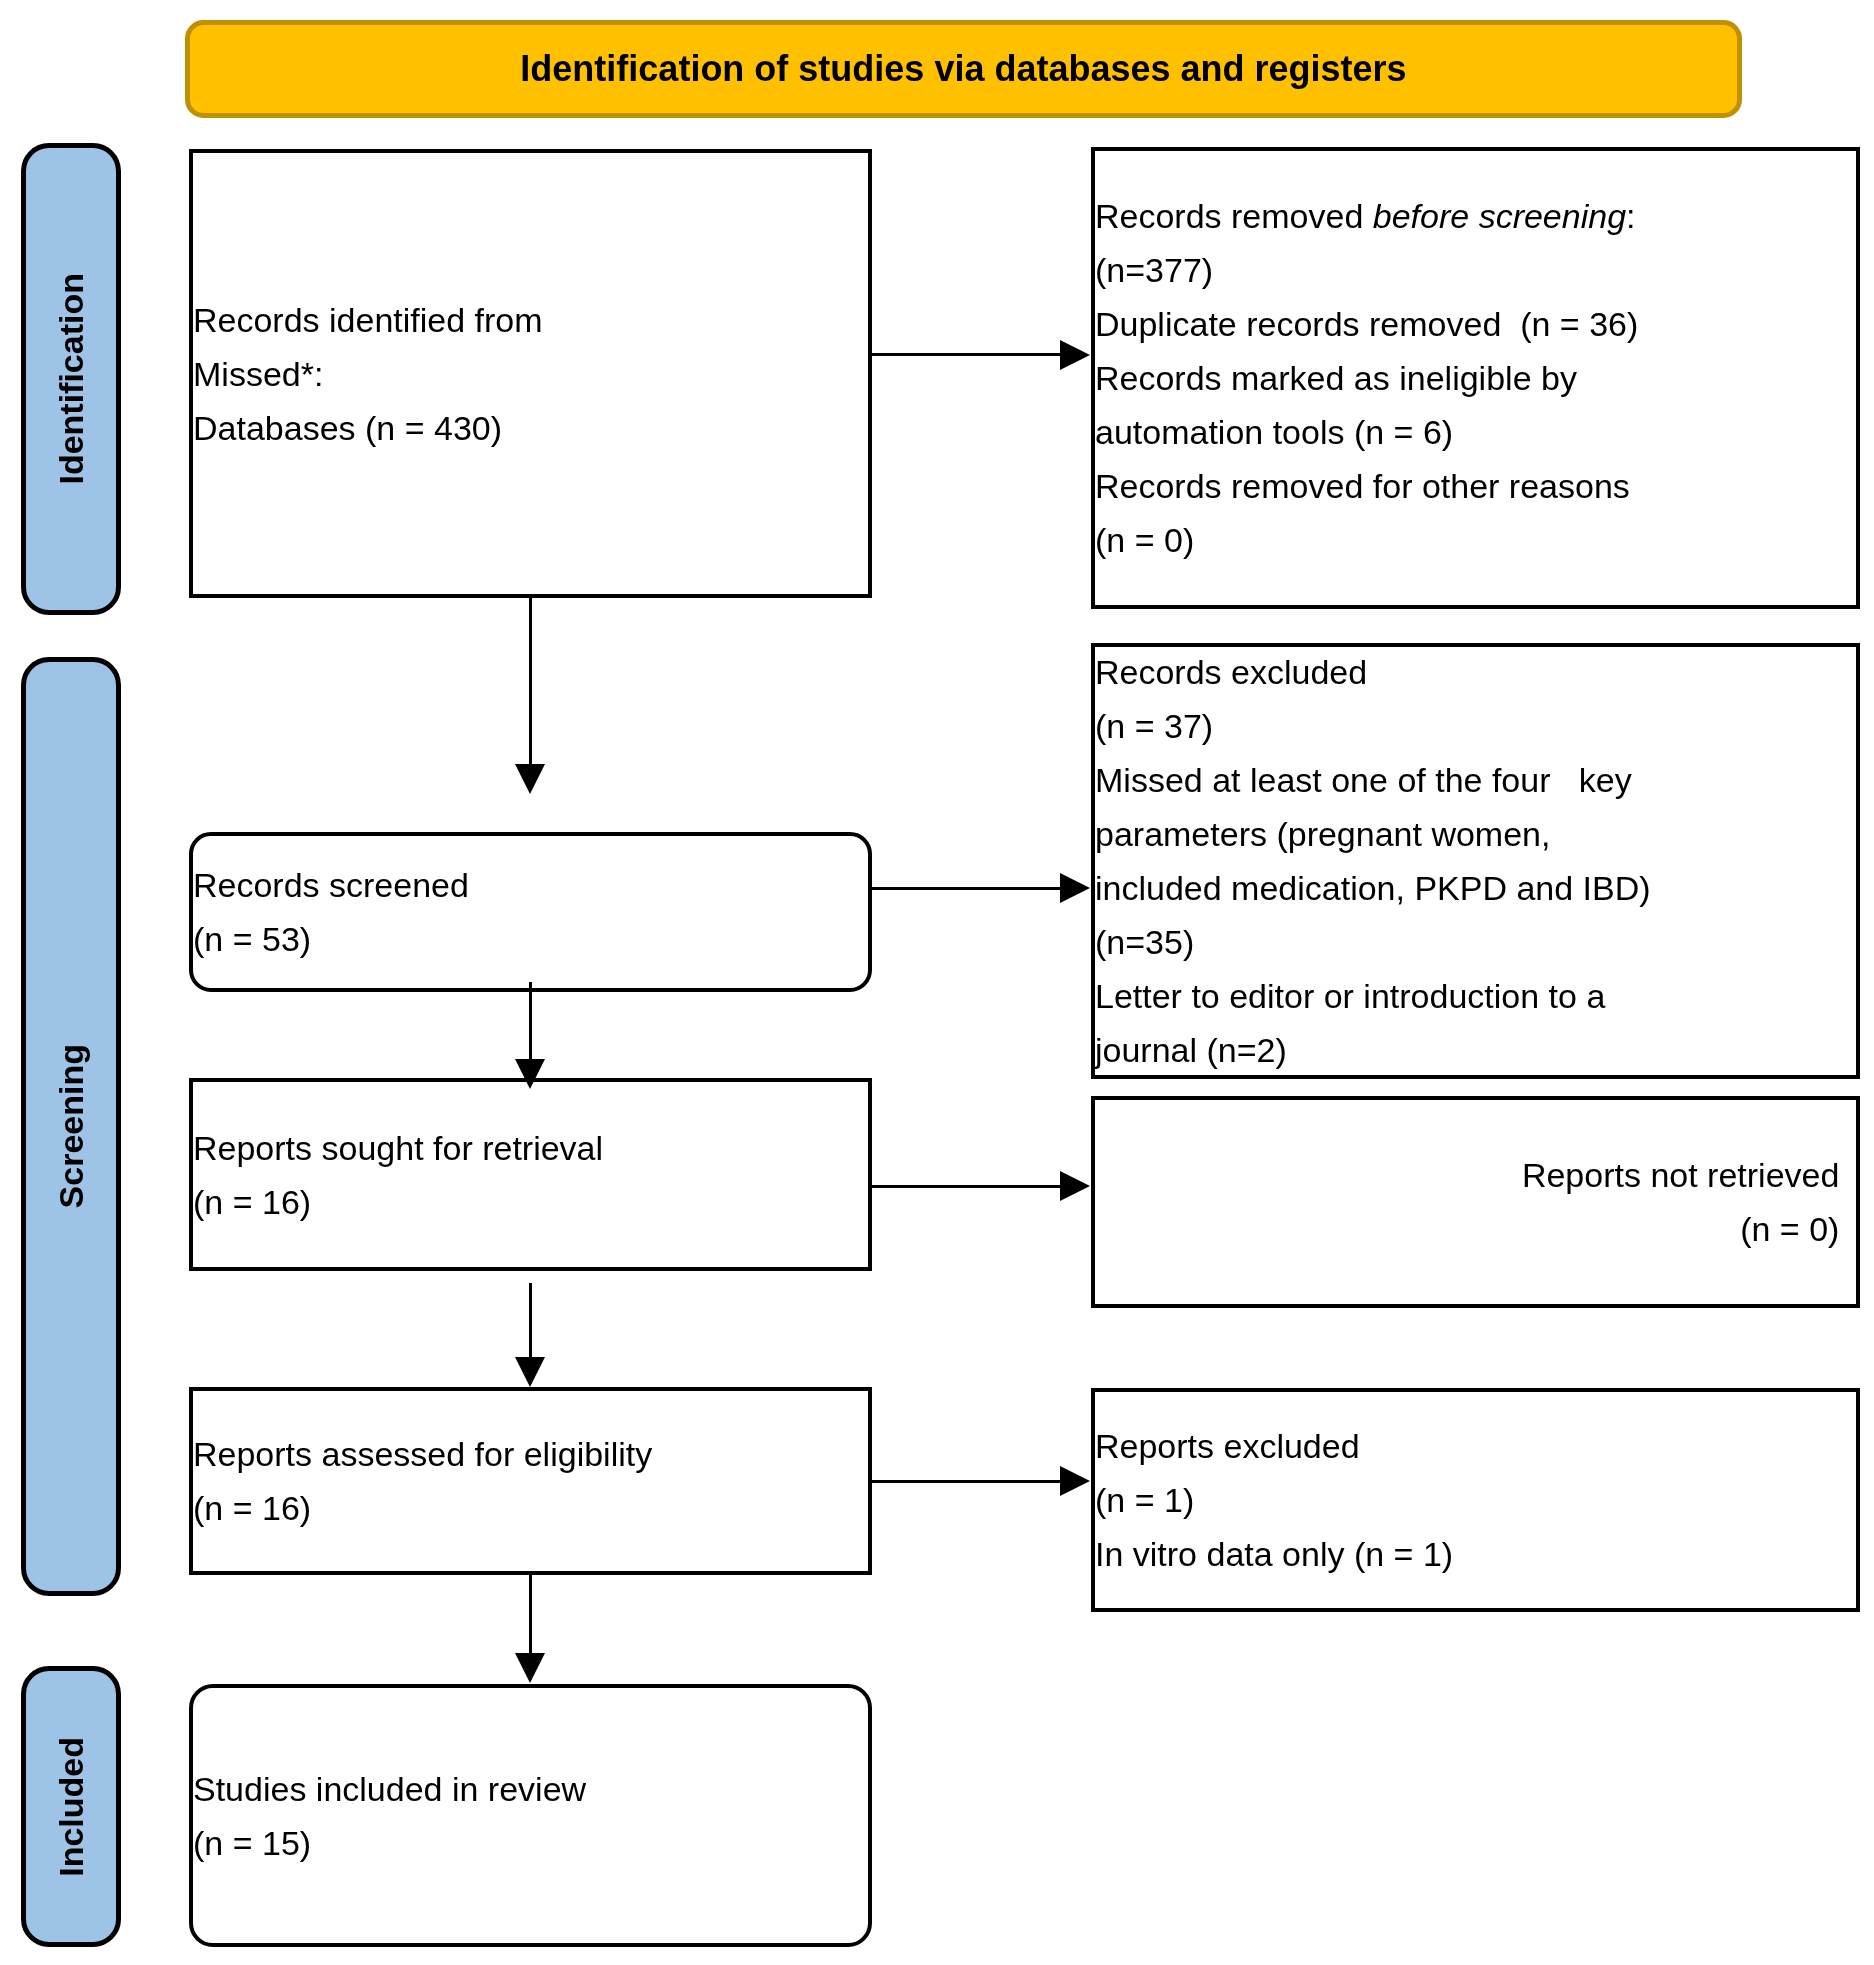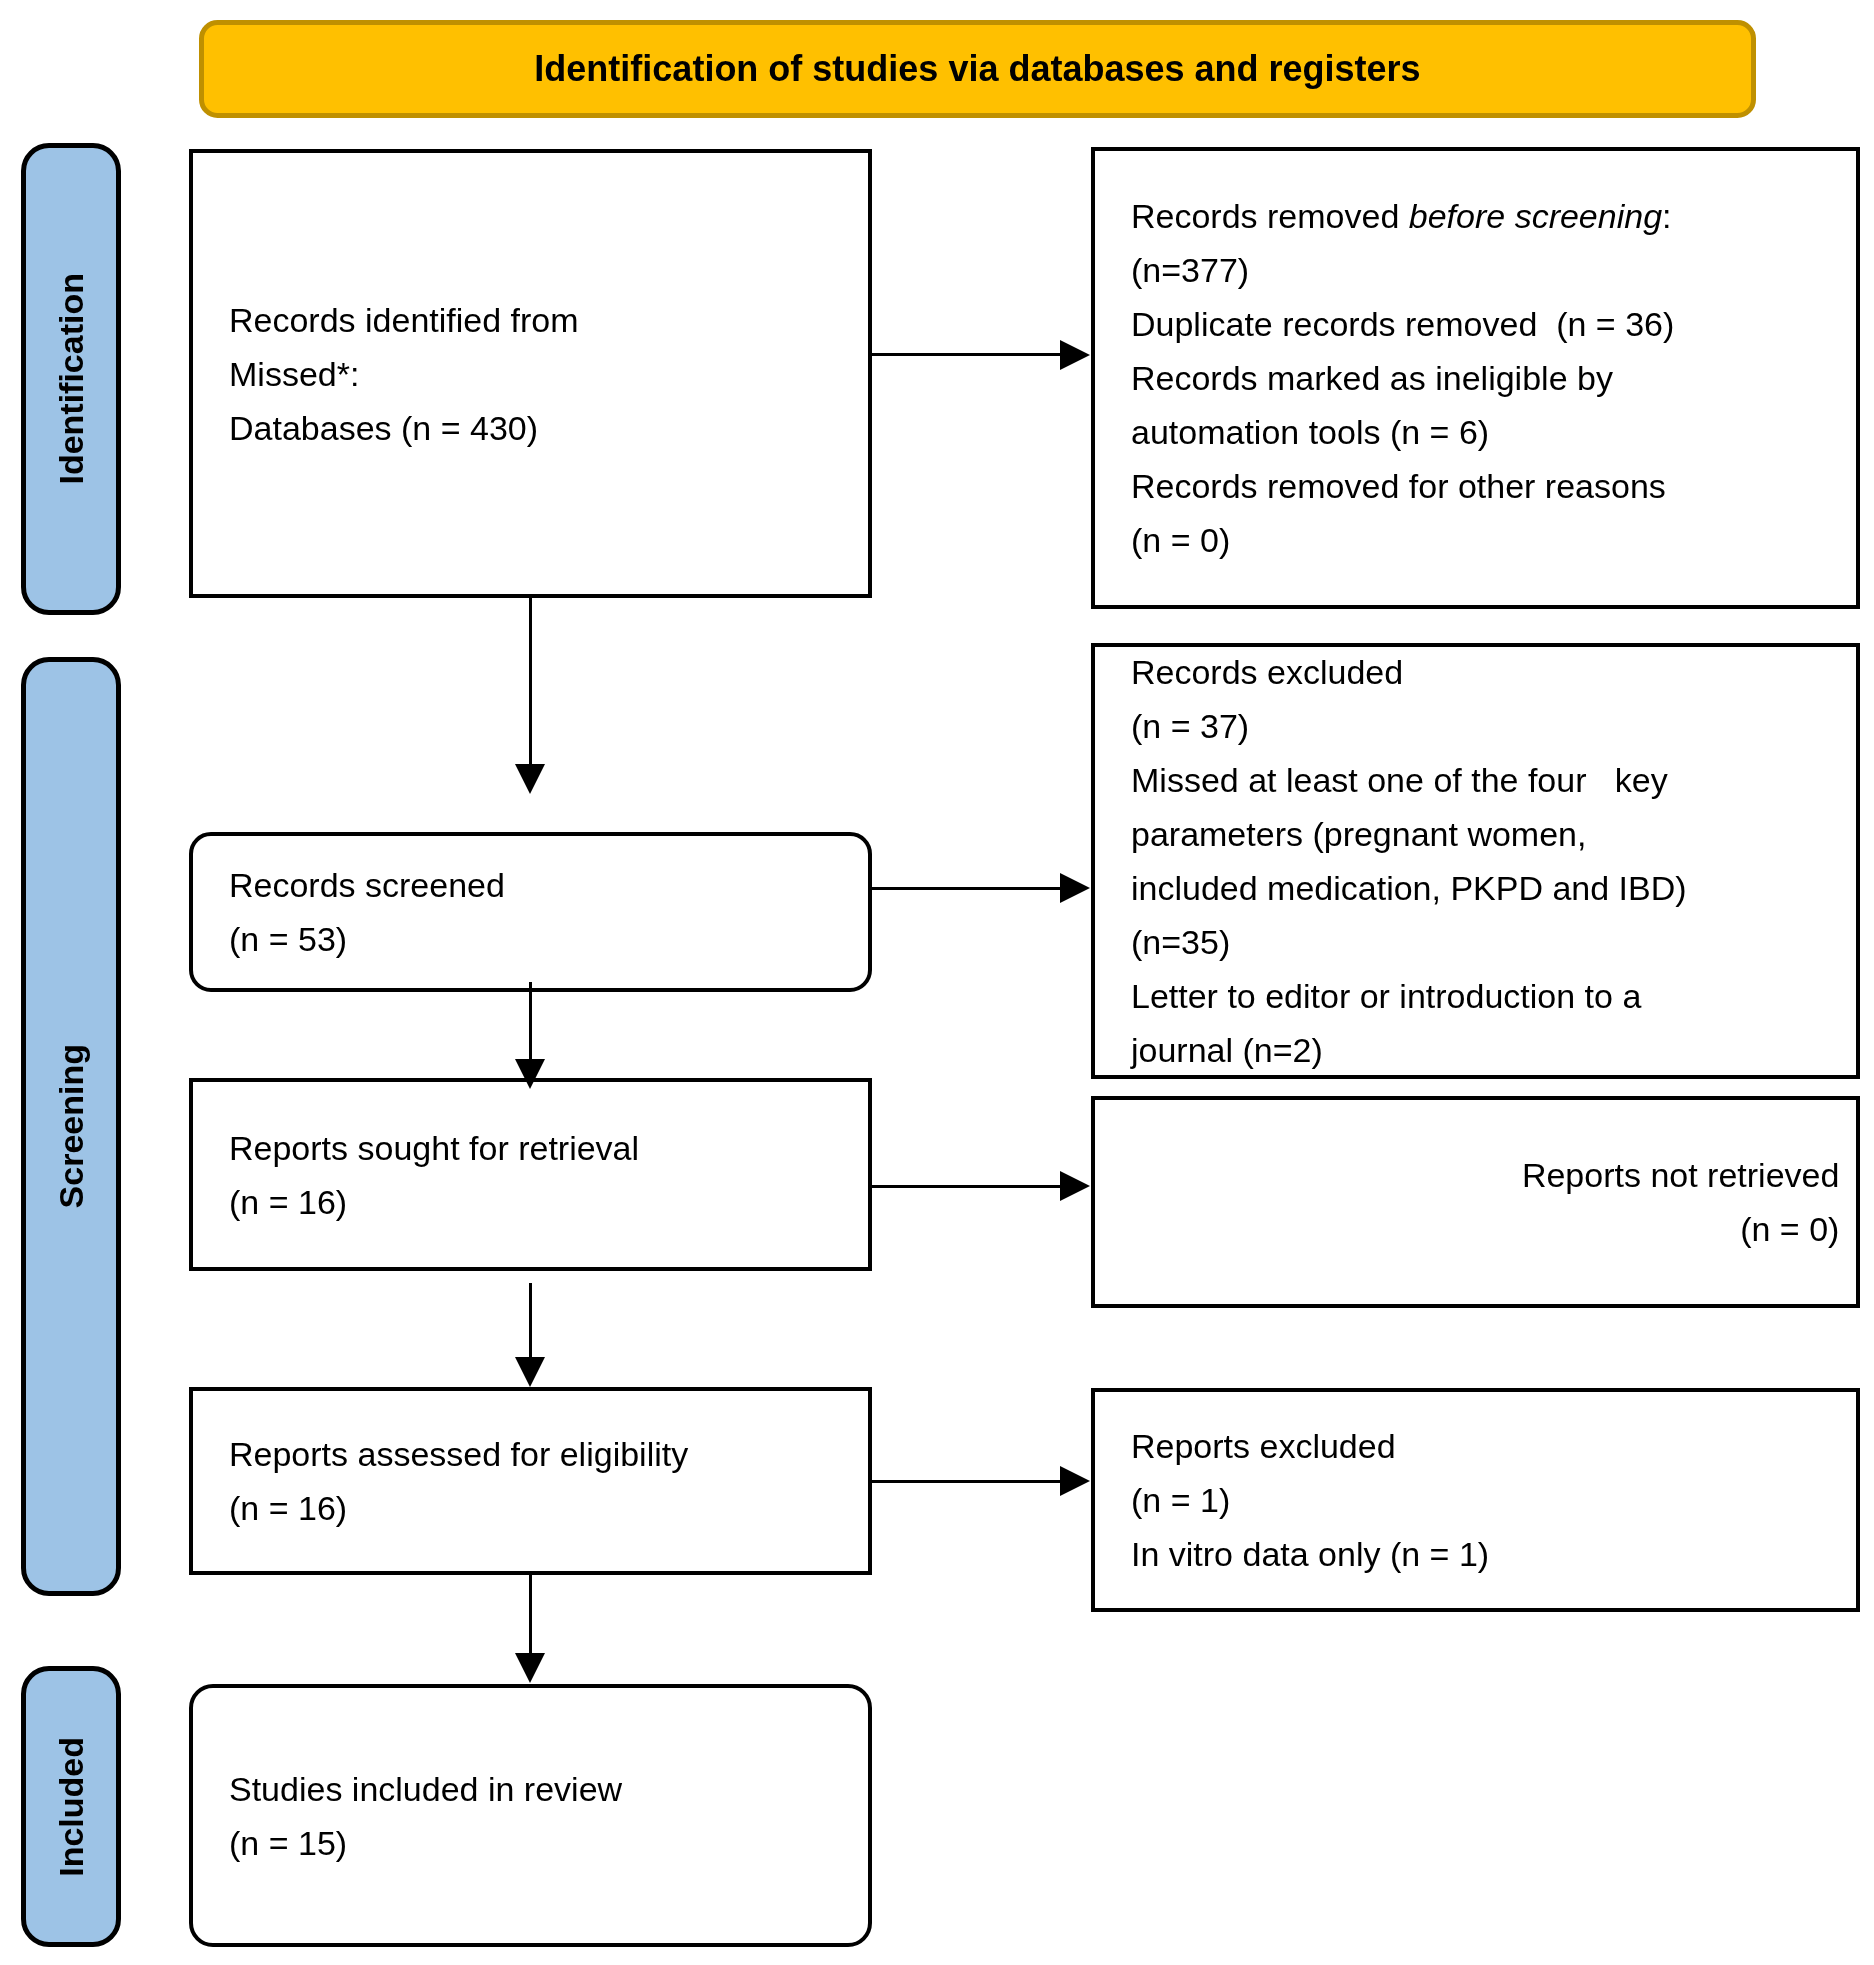--- a/index.html
+++ b/index.html
@@ -7,21 +7,21 @@
     position:relative;
     width:1875px;
     height:1965px;
     background:#ffffff;
     font-family:"Liberation Sans", sans-serif;
     color:#000;
   }
   
   .banner{
     position:absolute;
-    left:199px; top:20px;
+    left:185px; top:20px;
     width:1547px; height:88px;
     background:var(--banner-fill,#FFC000);
     border:5.3px solid var(--banner-border,#BF9000);
     border-radius:18.6px;
     display:flex; align-items:center; justify-content:center;
   }
   .banner span{
     font-size:36px; font-weight:bold; color:#000;
   }
   
@@ -42,21 +42,21 @@
     font-size:34px; font-weight:bold; color:#000;
     white-space:nowrap;
   }
   
   .box{
     position:absolute;
     background:#fff;
     border:4.6px solid #000;
     display:flex; flex-direction:column; justify-content:center;
     box-sizing:border-box;
-    padding-left:36px; padding-right:16.6px;
+    padding-right:16.6px;
   }
   .box .line{
     font-size:34px; line-height:54px; color:#000;
     white-space:pre-wrap;
   }
   .italic{ font-style:italic; }
   .b1{ left:189px; top:149px;  width:683px; height:449px; }
   .r1{ left:1091px; top:147px; width:769px; height:462px; }
   .b2{ left:189px; top:832px; width:683px; height:160px;border-radius:22px; }
   .r2{ left:1091px; top:643px; width:769px; height:436px; }

